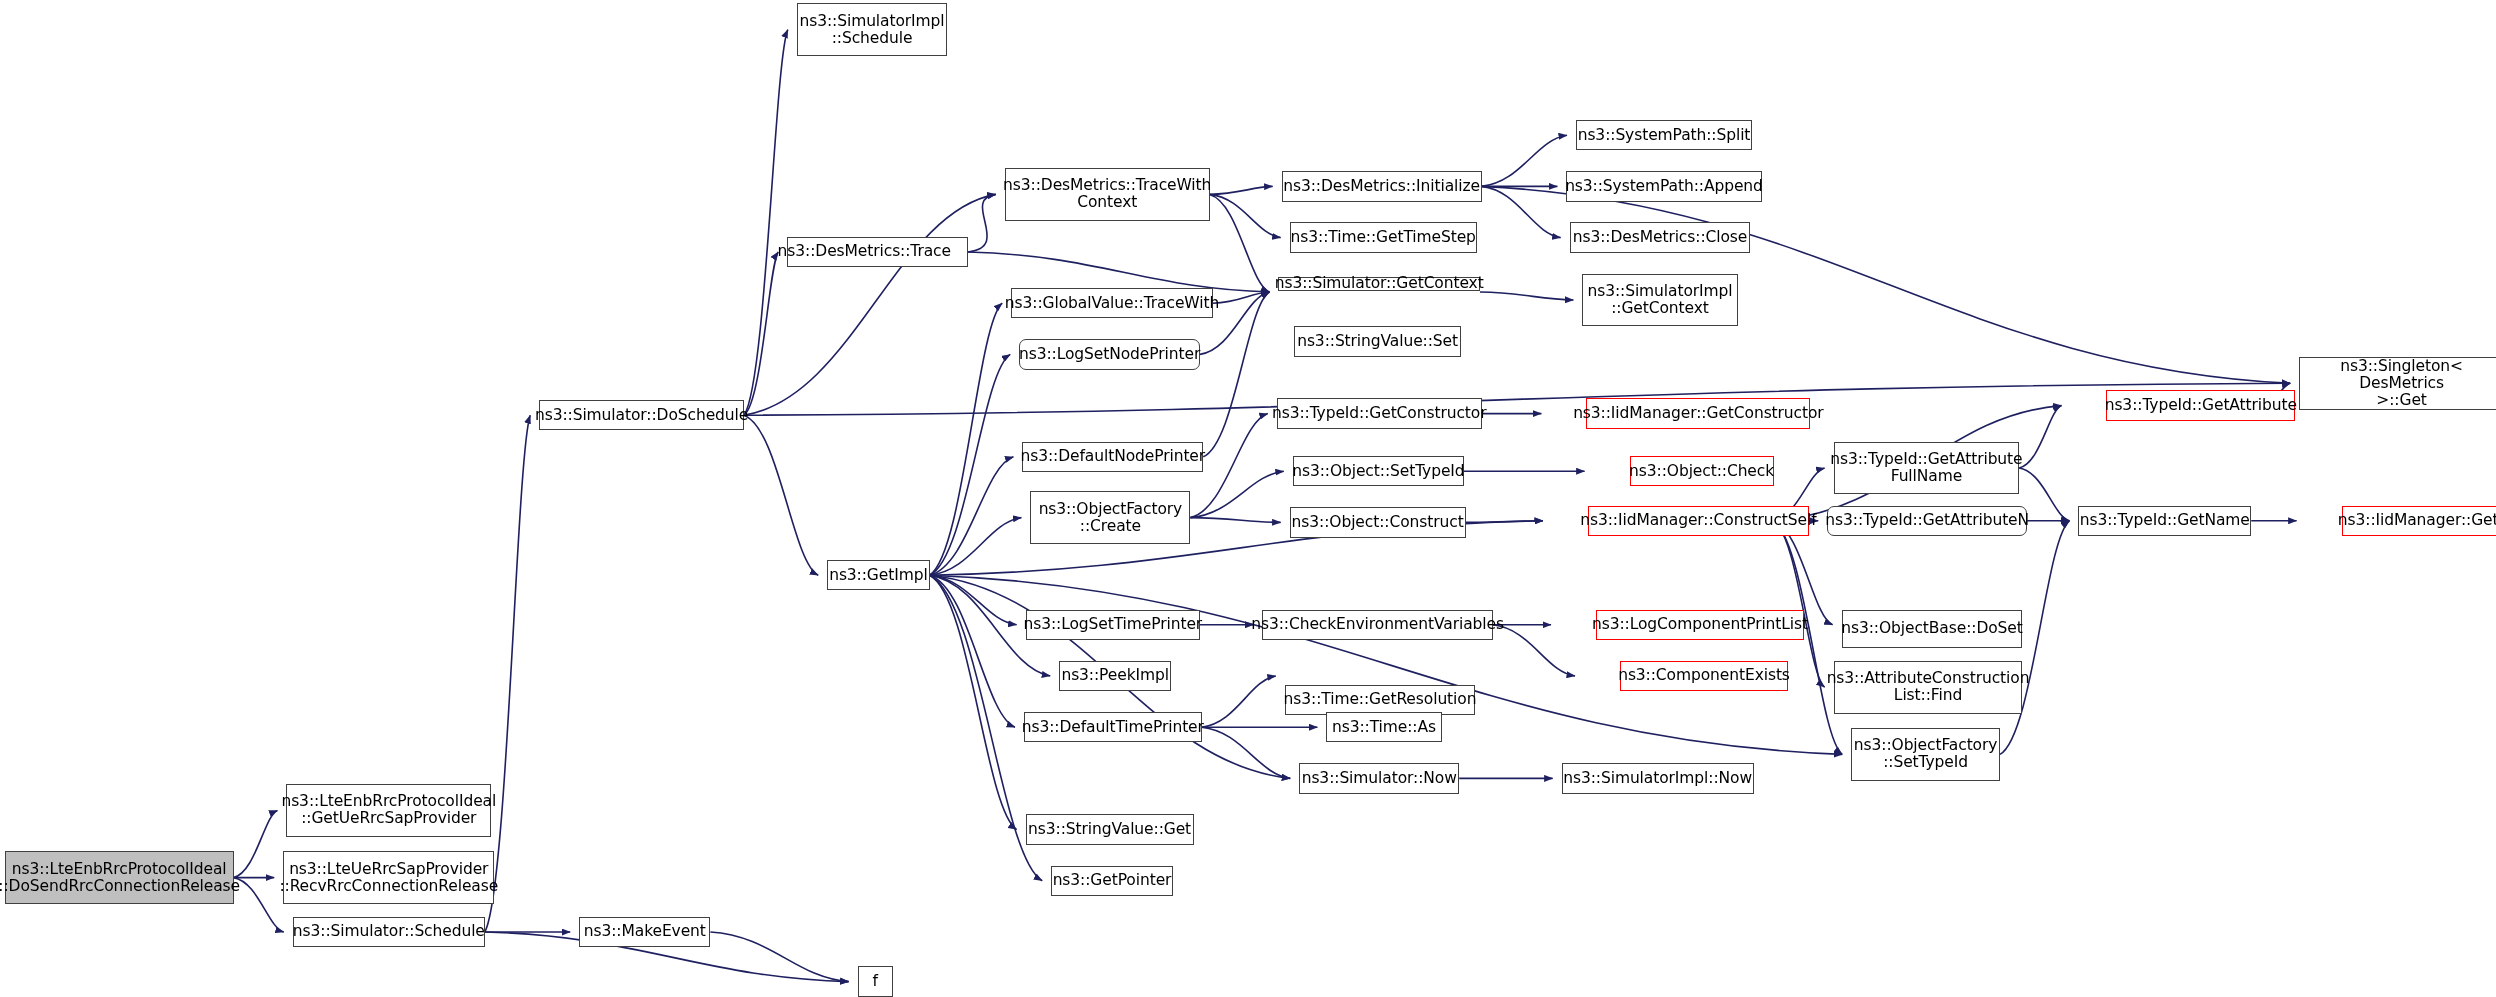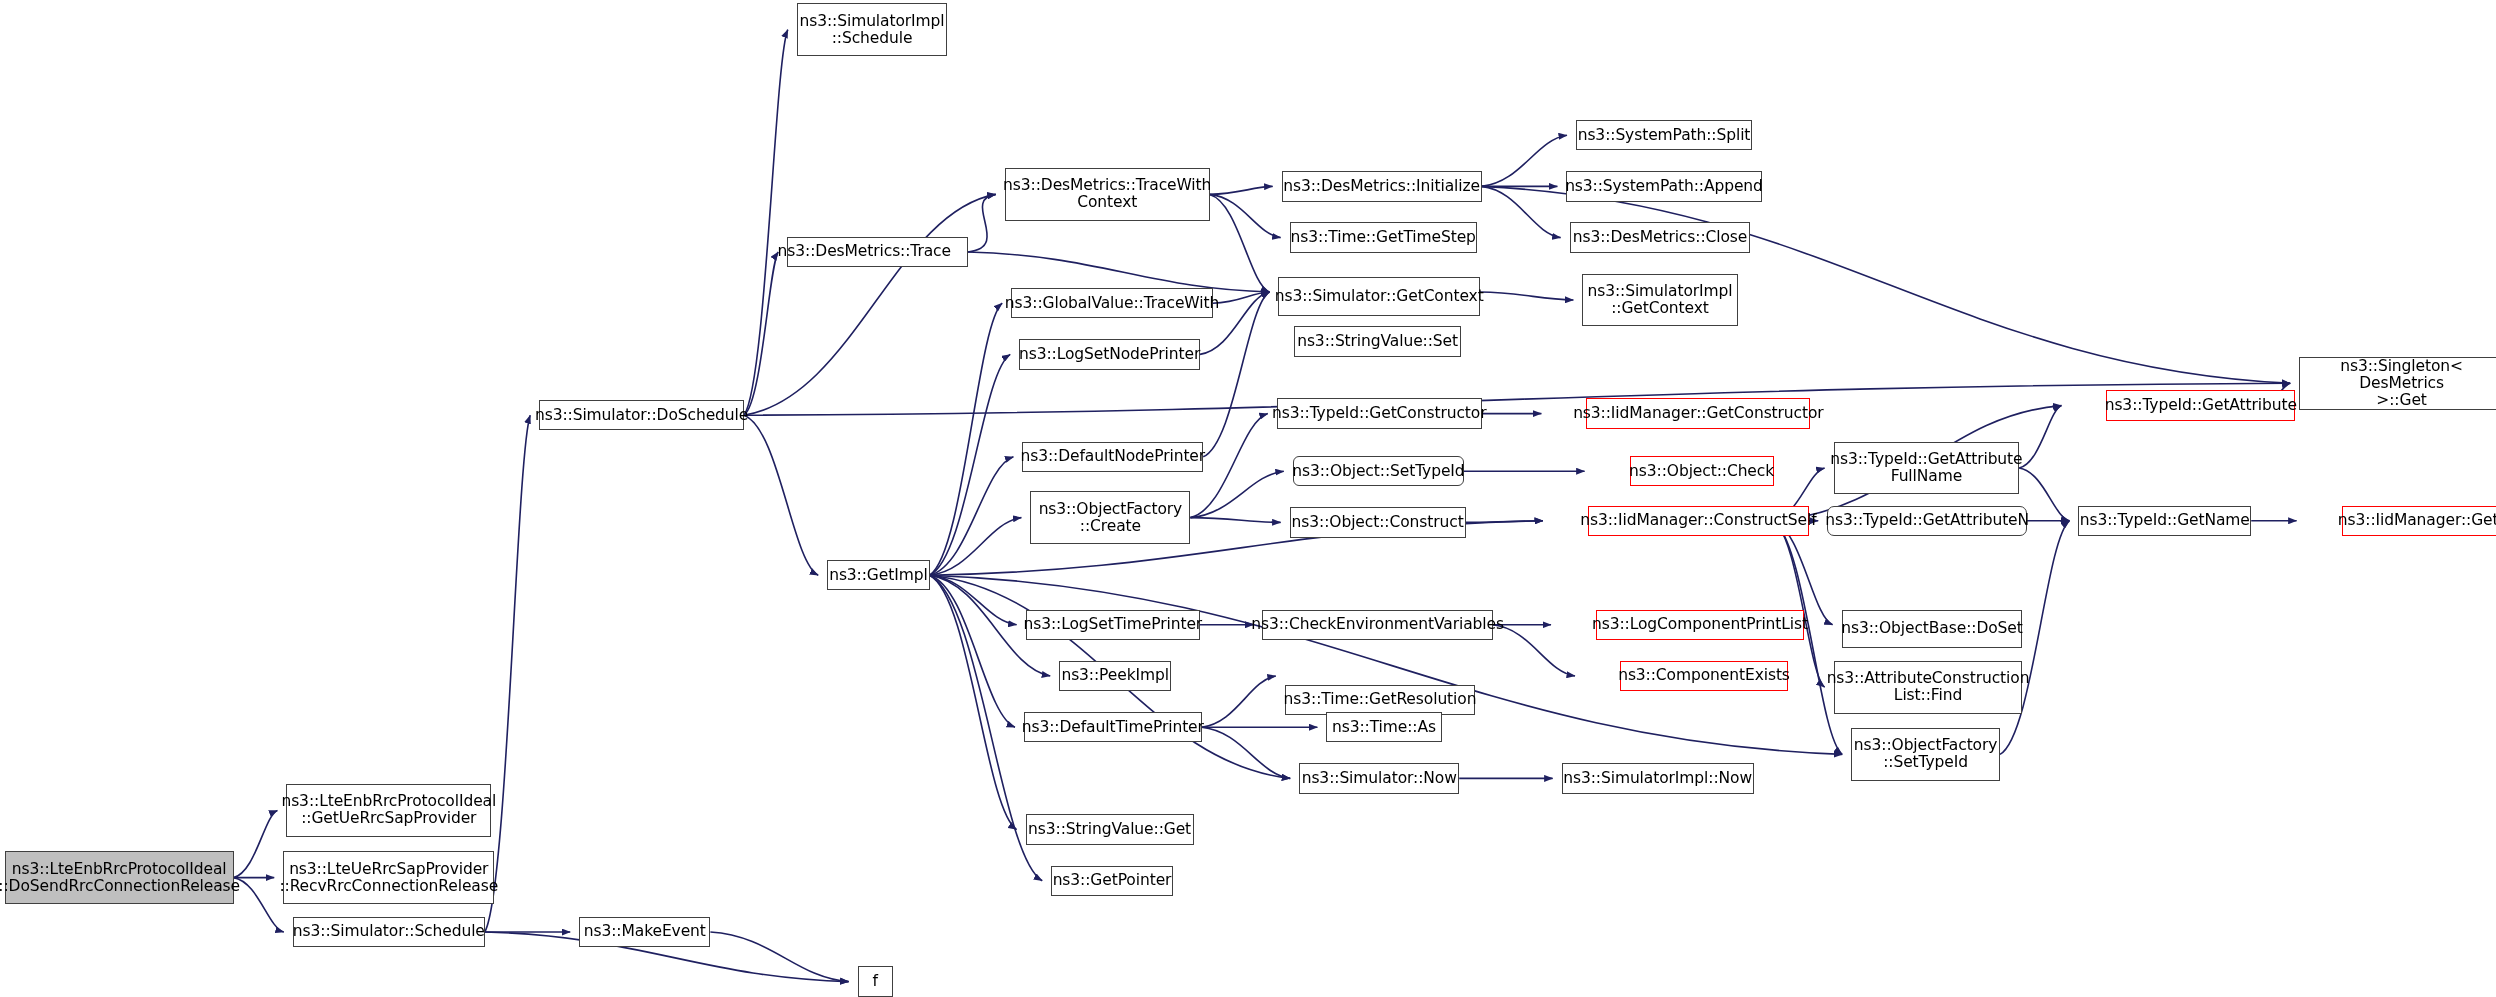--- a/index.html
+++ b/index.html
@@ -105,32 +105,32 @@
       <div class="node" style="left: 1004.8px; top: 168px; width: 204.8px; height: 52.8px;"><span>ns3::DesMetrics::TraceWith
 Context</span></div>
       <div class="node" style="left: 1281.6px; top: 171.2px; width: 200px; height: 30.4px;"><span>ns3::DesMetrics::Initialize</span></div>
       <div class="node" style="left: 1566.4px; top: 171.2px; width: 195.2px; height: 30.4px;"><span>ns3::SystemPath::Append</span></div>
       <div class="node" style="left: 1289.6px; top: 222.4px; width: 187.2px; height: 30.4px;"><span>ns3::Time::GetTimeStep</span></div>
       <div class="node" style="left: 1569.6px; top: 222.4px; width: 180.8px; height: 30.4px;"><span>ns3::DesMetrics::Close</span></div>
       <div class="node" style="left: 787.2px; top: 236.8px; width: 180.8px; height: 30.4px; justify-content: flex-end;"><span>ns3::DesMetrics::Trace</span></div>
       <div class="node" style="left: 1582.4px; top: 273.6px; width: 155.2px; height: 52.8px;"><span>ns3::SimulatorImpl
 ::GetContext</span></div>
       <div class="node" style="left: 1011.2px; top: 288px; width: 201.6px; height: 30.4px;"><span>ns3::GlobalValue::TraceWith</span></div>
-      <div class="node" style="left: 1278.4px; top: 276.8px; width: 201.6px; height: 39px;"><span>ns3::Simulator::GetContext</span></div>
-      <div class="node" style="left: 1019.2px; top: 339.2px; width: 180.8px; height: 30.4px;"><span>ns3::LogSetNodePrinter</span></div>
+      <div class="node" style="left: 1278.4px; top: 276.8px; width: 201.6px; height: 14px;"><span>ns3::Simulator::GetContext</span></div>
+      <div class="node" style="left: 1019.2px; top: 339.2px; width: 180.8px; height: 30.4px; border-radius: 7px;"><span>ns3::LogSetNodePrinter</span></div>
       <div class="node" style="left: 1294.4px; top: 326.4px; width: 166.4px; height: 30.4px;"><span>ns3::StringValue::Set</span></div>
       <div class="node" style="left: 2299.2px; top: 356.8px; width: 204.8px; height: 52.8px;"><span>ns3::Singleton&lt; DesMetrics
 &gt;::Get</span></div>
       <div class="node" style="left: 1276.8px; top: 398.4px; width: 204.8px; height: 30.4px;"><span>ns3::TypeId::GetConstructor</span></div>
       <div class="node red" style="left: 1550.4px; top: 398.4px; width: 224px; height: 30.4px;"><span>ns3::IidManager::GetConstructor</span></div>
       <div class="node red" style="left: 2070.4px; top: 390.4px; width: 188.8px; height: 30.4px;"><span>ns3::TypeId::GetAttribute</span></div>
       <div class="node" style="left: 1022.4px; top: 441.6px; width: 180.8px; height: 30.4px;"><span>ns3::DefaultNodePrinter</span></div>
       <div class="node" style="left: 1833.6px; top: 441.6px; width: 185.6px; height: 52.8px;"><span>ns3::TypeId::GetAttribute
 FullName</span></div>
-      <div class="node" style="left: 1292.8px; top: 456px; width: 171.2px; height: 30.4px; border-radius: 6px;"><span>ns3::Object::SetTypeId</span></div>
+      <div class="node" style="left: 1292.8px; top: 456px; width: 171.2px; height: 30.4px;"><span>ns3::Object::SetTypeId</span></div>
       <div class="node red" style="left: 1593.6px; top: 456px; width: 144px; height: 30.4px;"><span>ns3::Object::Check</span></div>
       <div class="node" style="left: 1030.4px; top: 491.2px; width: 160px; height: 52.8px;"><span>ns3::ObjectFactory
 ::Create</span></div>
       <div class="node" style="left: 1289.6px; top: 507.2px; width: 176px; height: 30.4px;"><span>ns3::Object::Construct</span></div>
       <div class="node red" style="left: 1552px; top: 505.6px; width: 220.8px; height: 30.4px;"><span>ns3::IidManager::ConstructSelf</span></div>
       <div class="node" style="left: 1827.2px; top: 505.6px; width: 200px; height: 30.4px; border-radius: 7px;"><span>ns3::TypeId::GetAttributeN</span></div>
       <div class="node" style="left: 2078.4px; top: 505.6px; width: 172.8px; height: 30.4px;"><span>ns3::TypeId::GetName</span></div>
       <div class="node red" style="left: 2305.6px; top: 505.6px; width: 198.4px; height: 30.4px;"><span>ns3::IidManager::GetName</span></div>
       <div class="node" style="left: 539.2px; top: 400px; width: 204.8px; height: 30.4px;"><span>ns3::Simulator::DoSchedule</span></div>
       <div class="node" style="left: 827.2px; top: 560px; width: 102.4px; height: 30.4px;"><span>ns3::GetImpl</span></div>

